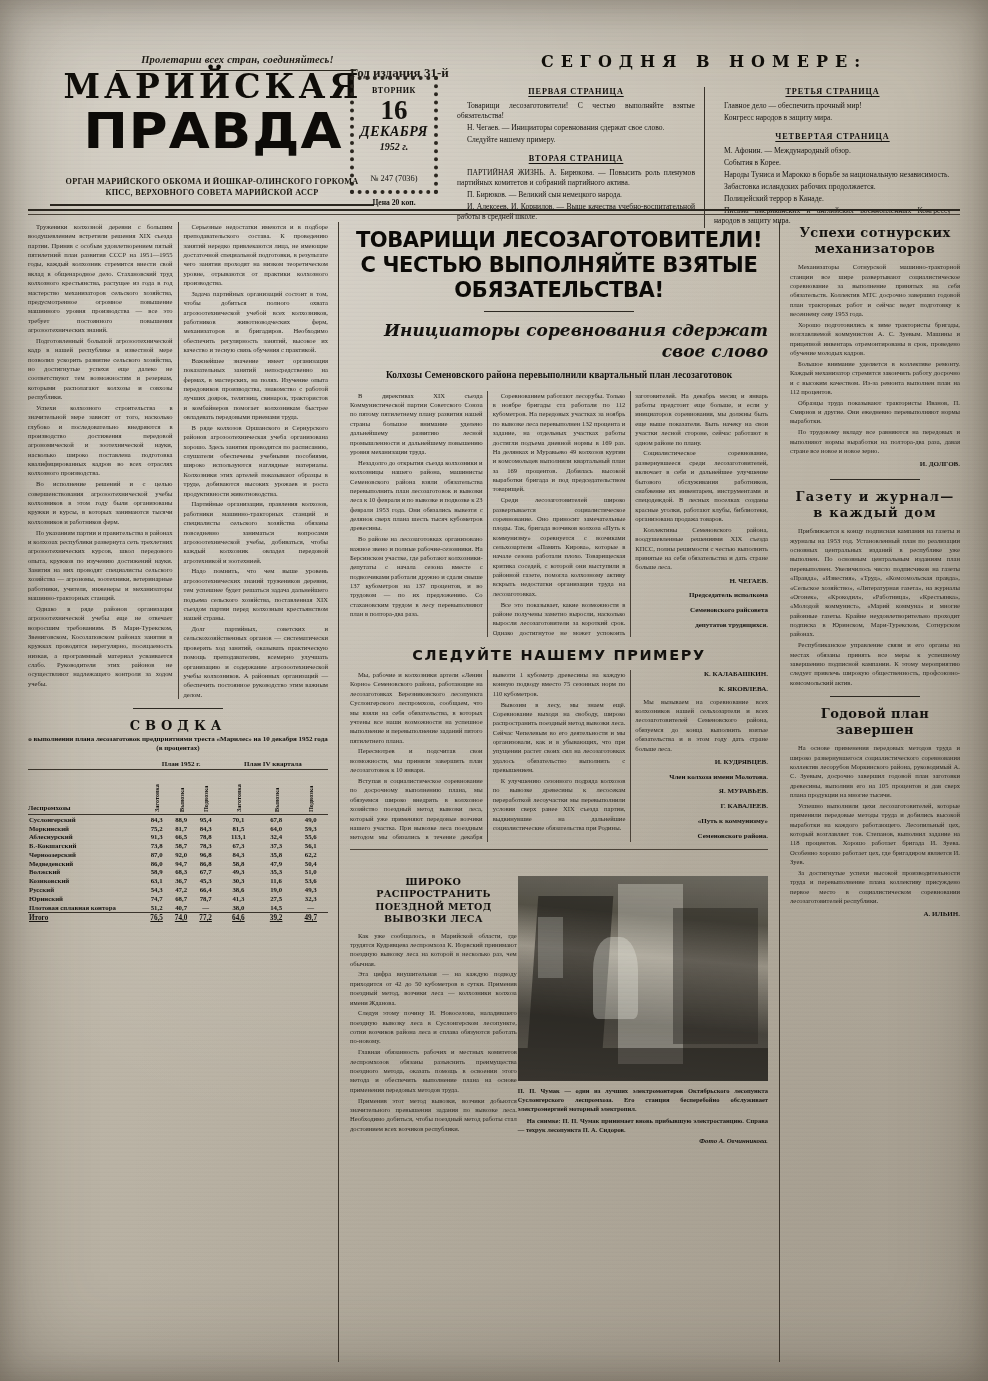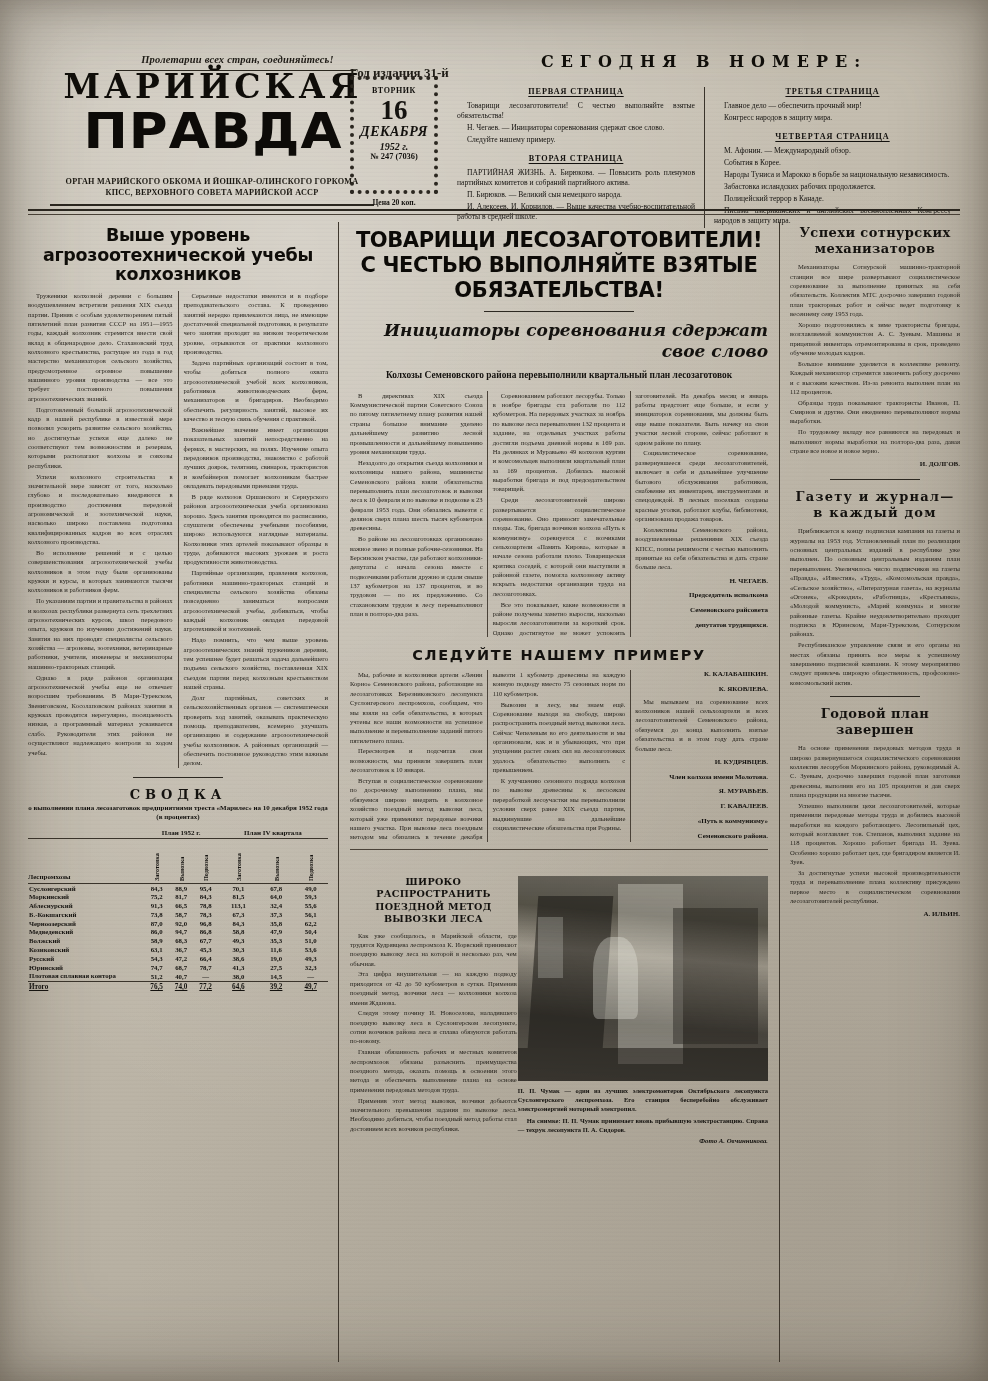--- a/index.html
+++ b/index.html
@@ -61,21 +61,21 @@
   
   .year-line{position:absolute;left:322px;top:57px;font-size:13px;font-weight:bold;color:#201d17;}
   .datebox{
     position:absolute;left:322px;top:68px;width:88px;height:118px;
     border:4px dotted #2b2720;text-align:center;padding-top:6px;box-sizing:border-box;
   }
   .datebox .dow{font-size:8px;font-weight:bold;letter-spacing:.6px;}
   .datebox .day{font-size:27px;font-weight:bold;line-height:1.05;margin-top:1px;}
   .datebox .mon{font-size:14px;font-style:italic;font-weight:bold;letter-spacing:.5px;}
   .datebox .yr{font-size:10px;font-style:italic;font-weight:bold;margin-top:1px;}
-  .datebox .num{font-size:8.4px;font-weight:bold;margin-top:0;}
+  .datebox .num{font-size:8.4px;font-weight:normal;margin-top:22px;}
   .price{position:absolute;left:322px;top:190px;width:88px;text-align:center;font-size:7.6px;font-weight:bold;}
 
   
   .contents{position:absolute;left:420px;top:44px;width:512px;}
   .contents h1{
     margin:0;text-align:center;font-family:"DejaVu Serif",serif;font-weight:bold;
     font-size:16px;letter-spacing:7px;color:#100e0a;
   }
   .cols2{display:flex;margin-top:16px;}
   .cc{width:50%;box-sizing:border-box;padding:0 9px;}
@@ -228,21 +228,20 @@
         </div>
       </div>
     </div>
     <div class="mast-bottom-rule"></div>
     <div class="mast-bottom-rule2"></div>
   </div>
 
   <div class="body">
 
     <div class="colL">
-      <h3 class="head-l">Выше уровень агрозоотехнической учебы колхозников</h3>
       <div class="twocol">
         <p class="t first">Труженики колхозной деревни с большим воодушевлением встретили решения XIX съезда партии. Приняв с особым удовлетворением пятый пятилетний план развития СССР на 1951—1955 годы, каждый колхозник стремится внести свой вклад в общенародное дело. Стахановский труд колхозного крестьянства, растущее из года в год мастерство механизаторов сельского хозяйства, предусмотренное огромное повышение машинного уровня производства — все это требует постоянного повышения агрозоотехнических знаний.</p>
         <p class="t">Подготовленный большой агрозоотехнической кадр в нашей республике в известной мере позволил ускорить развитие сельского хозяйства, но достигнутые успехи еще далеко не соответствуют тем возможностям и резервам, которыми располагают колхозы и совхозы республики.</p>
         <p class="t">Успехи колхозного строительства в значительной мере зависят от того, насколько глубоко и последовательно внедряются в производство достижения передовой агрономической и зоотехнической науки, насколько широко поставлена подготовка квалифицированных кадров во всех отраслях колхозного производства.</p>
         <p class="t">Во исполнение решений и с целью совершенствования агрозоотехнической учебы колхозников в этом году были организованы кружки и курсы, в которых занимаются тысячи колхозников и работников ферм.</p>
         <p class="t">По указаниям партии и правительства в районах и колхозах республики развернута сеть трехлетних агрозоотехнических курсов, школ передового опыта, кружков по изучению достижений науки. Занятия на них проводят специалисты сельского хозяйства — агрономы, зоотехники, ветеринарные работники, учителя, инженеры и механизаторы машинно-тракторных станций.</p>
         <p class="t">Однако в ряде районов организация агрозоотехнической учебы еще не отвечает возросшим требованиям. В Мари-Турекском, Звениговском, Косолаповском районах занятия в кружках проводятся нерегулярно, посещаемость низкая, а программный материал усваивается слабо. Руководители этих районов не осуществляют надлежащего контроля за ходом учебы.</p>
         <p class="t">Серьезные недостатки имеются и в подборе преподавательского состава. К проведению занятий нередко привлекаются лица, не имеющие достаточной специальной подготовки, в результате чего занятия проходят на низком теоретическом уровне, отрываются от практики колхозного производства.</p>
         <p class="t">Задача партийных организаций состоит в том, чтобы добиться полного охвата агрозоотехнической учебой всех колхозников, работников животноводческих ферм, механизаторов и бригадиров. Необходимо обеспечить регулярность занятий, высокое их качество и тесную связь обучения с практикой.</p>
         <p class="t">Важнейшее значение имеет организация показательных занятий непосредственно на фермах, в мастерских, на полях. Изучение опыта передовиков производства, знакомство с работой лучших доярок, телятниц, свинарок, трактористов и комбайнеров помогает колхозникам быстрее овладевать передовыми приемами труда.</p>

